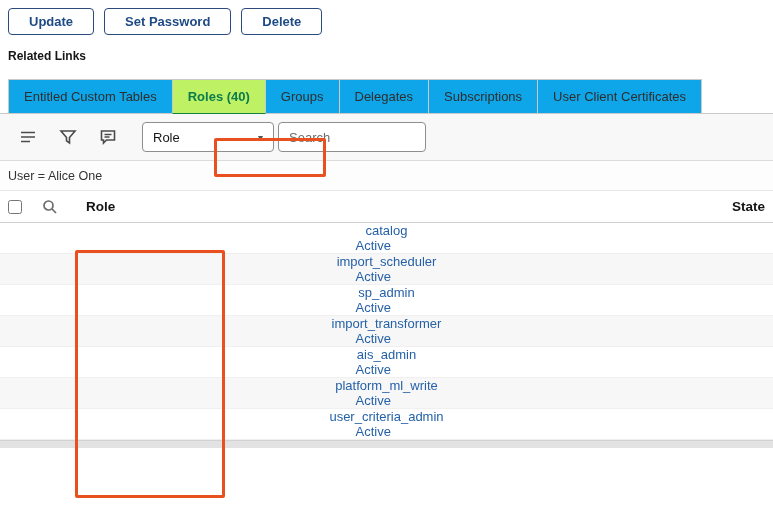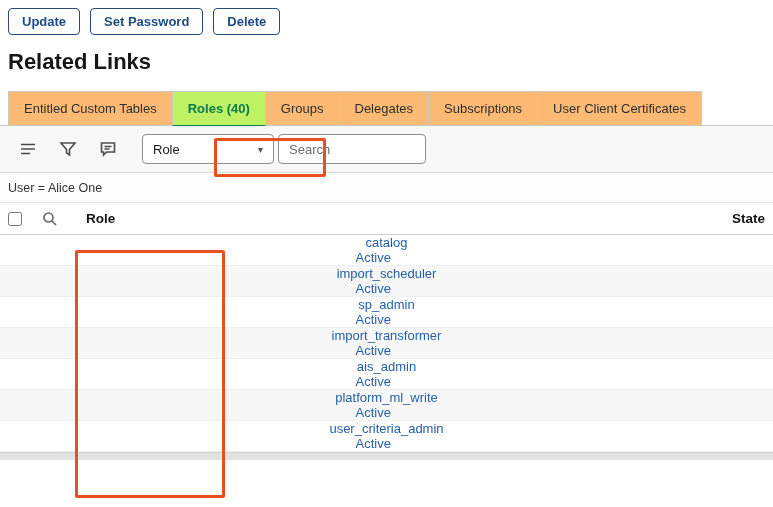--- a/index.html
+++ b/index.html
@@ -5,36 +5,36 @@
   * { box-sizing: border-box; margin: 0; padding: 0; }
   html, body { background: #ffffff; }
   body { font-family: "Liberation Sans", sans-serif; font-size: 13px; color: #161616; }
 
   .page { position: relative; width: 773px; height: 507px; background: #fff; overflow: hidden; }
 
   
   .actions-bar { padding: 8px 0 0 8px; display: flex; gap: 10px; }
   .btn {
     background: #fff; border: 1px solid #2b4a7e; color: #1f4b85;
-    border-radius: 4px; padding: 5px 13px; font-size: 13px; font-weight: 700;
+    border-radius: 4px; padding: 5px 20px; font-size: 13px; font-weight: 700;
     font-family: "Liberation Sans", sans-serif; cursor: pointer; line-height: 15px;
   }
 
   
-  .related-title { margin: 14px 0 4px 8px; font-size: 22px; font-weight: 600; color: #161616; }
+  .related-title { margin: 14px 0 4px 8px; font-size: 12px; font-weight: 600; color: #161616; }
   .related-links { margin-left: 8px; }
   .related-links a {
     display: block; color: #1b5cad; text-decoration: underline;
     font-size: 13px; line-height: 17.5px; cursor: pointer; width: max-content;
   }
 
   
   .tabs-strip { display: flex; margin-top: 16px; padding-left: 8px; border-bottom: 1px solid #c9c9c9; align-items: flex-end; }
   .tab {
-    background: #fdba74; border: 1px solid #c9c9c9; border-bottom: none;
+    background: #0ea5e9; border: 1px solid #c9c9c9; border-bottom: none;
     padding: 9px 15px 9px 15px; font-size: 13px; color: #2e2e2e; cursor: pointer;
     margin-right: -1px; position: relative; white-space: nowrap;
   }
   .tab.active { background: #bef264; color: #0c7b4d; font-weight: 700; margin-bottom: -1px; border-bottom: 1px solid #15803d; }
 
   
   .list-toolbar {
     background: #f8f8f8; border-bottom: 1px solid #dcdcdc;
     display: flex; align-items: center; padding: 8px 8px; height: 47px;
   }

